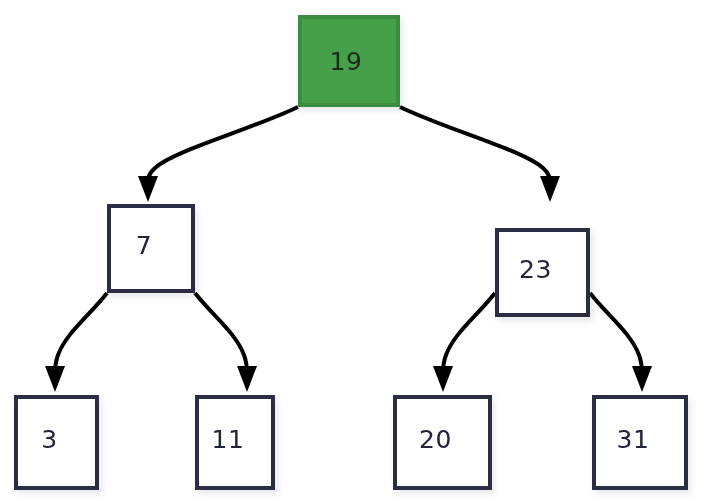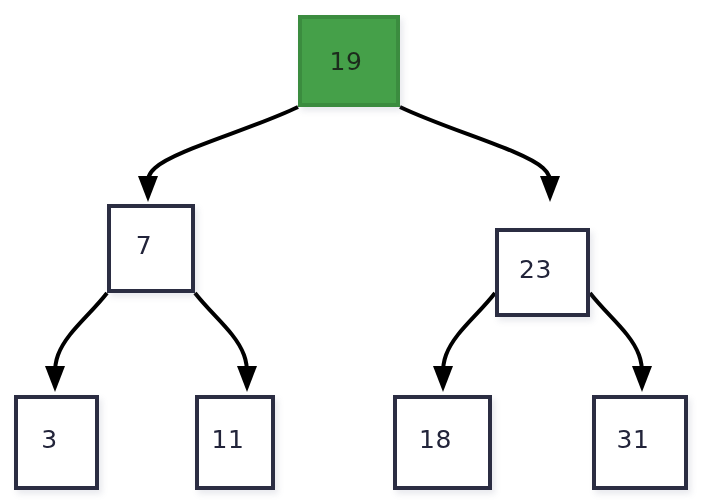--- a/index.html
+++ b/index.html
@@ -119,20 +119,20 @@
       <div class="node" style="left: 495px; top: 204px; width: 95px; height: 89px; margin-top: 24px;">
         <span class="node-label">23</span>
       </div>
       <div class="node" style="left: 14px; top: 395px; width: 85px; height: 95px;">
         <span class="node-label">3</span>
       </div>
       <div class="node" style="left: 195px; top: 395px; width: 80px; height: 95px;">
         <span class="node-label">11</span>
       </div>
       <div class="node" style="left: 393px; top: 395px; width: 99px; height: 95px;">
-        <span class="node-label">18</span>
+        <span class="node-label">20</span>
       </div>
       <div class="node" style="left: 592px; top: 395px; width: 96px; height: 95px;">
         <span class="node-label">31</span>
       </div>
     </div>
 
 </div>
 
 </body></html>

